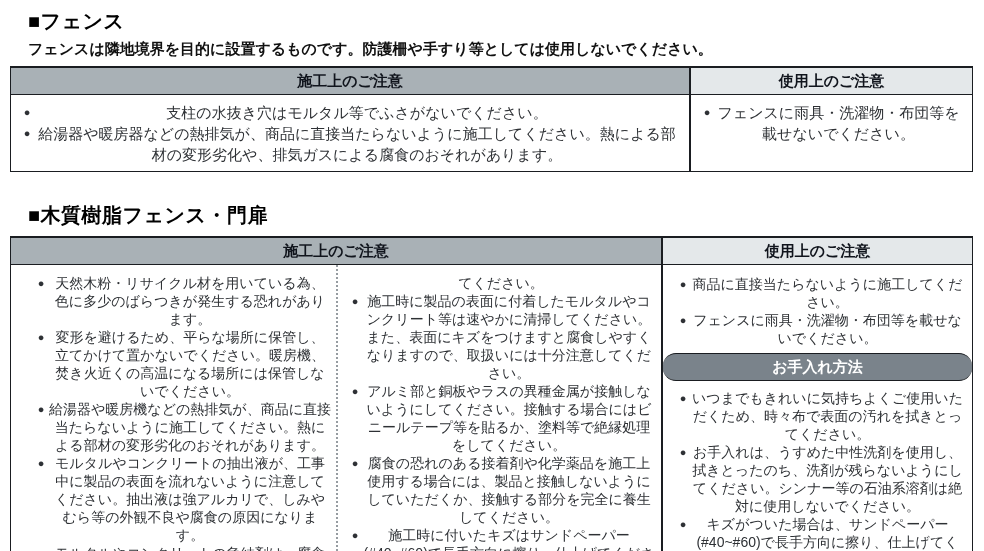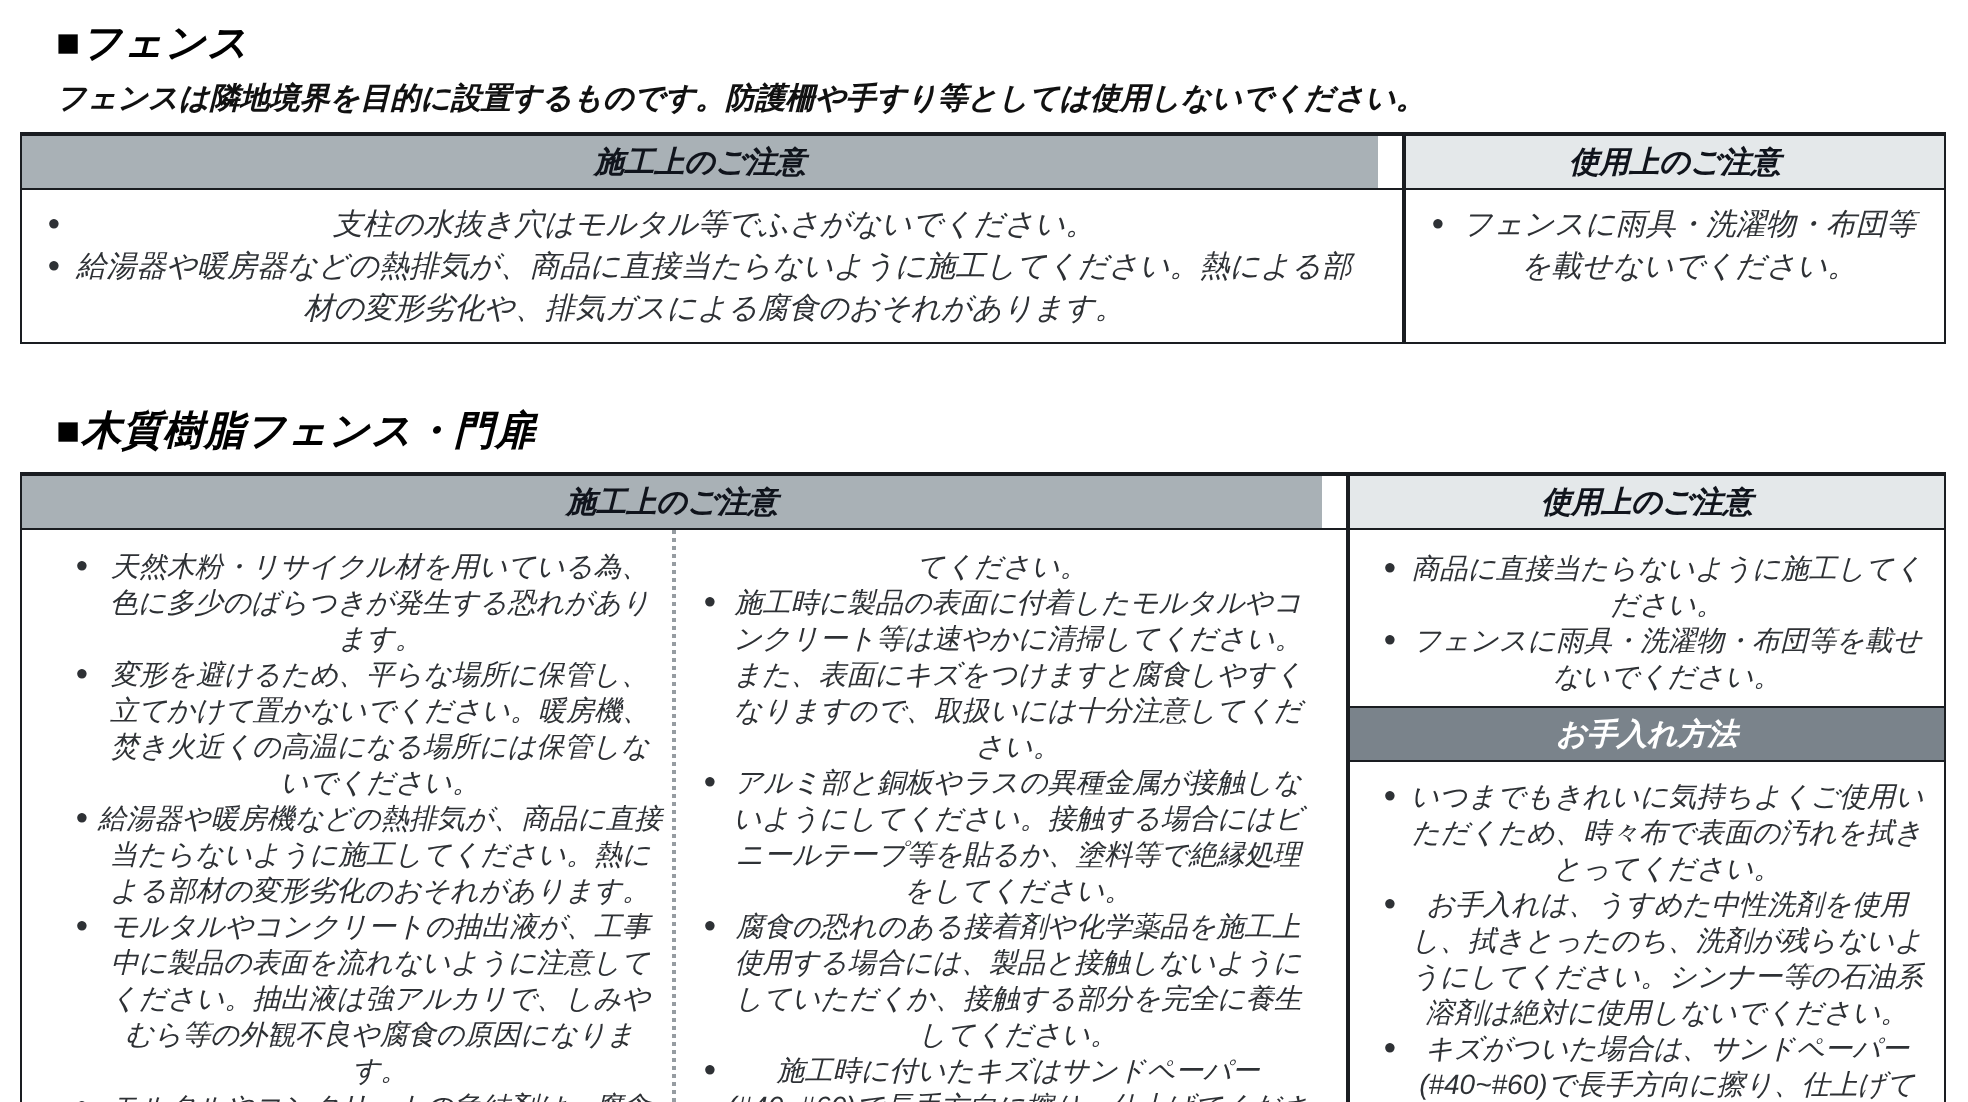--- a/index.html
+++ b/index.html
@@ -1,20 +1,19 @@
 <!DOCTYPE html>
 <html style="--header-bar-primary: #a9b1b6; --header-bar-secondary: #e4e8ea; --maintenance-bar: #7a838b; --maintenance-text: #ffffff; --header-text: #10141c; --body-text: #2e3135; --border-dark: #1a1d21;"><head>
 <meta charset="utf-8">
 <style>
   html, body { margin: 0; padding: 0; background: #ffffff; }
   .page {
     width: 984px; height: 551px; background: #fff; overflow: hidden;
     font-family: "Liberation Sans", "DejaVu Sans", sans-serif;
     position: relative;
-    font-style: italic;
   }
   .sec-title {
     font-size: 20px; font-weight: bold; color: #000;
     margin: 0 0 0 28px; padding-top: 8px; letter-spacing: 0.5px;
   }
   .sec-desc {
     font-size: 15px; font-weight: bold; color: #111;
     margin: 5px 0 7px 28px;
   }
   .tbl {
@@ -27,21 +26,21 @@
   .hdr-row { display: grid; border-bottom: 1px solid var(--border-dark, #1a1d21); }
   .body-row { display: grid; }
   .tbl1 .hdr-row, .tbl1 .body-row { grid-template-columns: 678px 1fr; }
   .tbl2 .hdr-row, .tbl2 .body-row { grid-template-columns: 650px 1fr; }
   .hdr {
     height: 26px; display: flex; align-items: center; justify-content: center;
     font-weight: bold; font-size: 15px; color: var(--header-text, #10141c);
   }
   .hdr.primary { background: var(--header-bar-primary, #a9b1b6); }
   .hdr.secondary { background: var(--header-bar-secondary, #e4e8ea); }
-  .v-split { border-left: 2px solid var(--border-dark, #1a1d21); margin-left: 12px; }
+  .v-split { border-left: 2px solid var(--border-dark, #1a1d21); }
 
   .note { display: flex; color: var(--body-text, #2e3135); }
   .tbl1 .note { font-size: 15px; line-height: 21px; }
   .tbl2 .note, .tbl2 .note-cont { font-size: 14px; line-height: 18px; color: var(--body-text, #2e3135); }
   .bullet { width: 16px; flex: none; font-size: 11px; line-height: inherit; }
   .note-text { flex: 1; }
   .note-cont { }
 
   .tbl1 .cell { padding: 7px 10px 6px 8px; min-height: 60px; box-sizing: border-box; }
 
@@ -50,20 +49,21 @@
   .sub2 { border-left: 2px dotted #969ca1; padding-left: 9px; padding-right: 6px; }
 
   .wood-right { display: flex; flex-direction: column; }
   .usage-notes-2 { padding: 10px 8px 6px 12px; min-height: 85px; box-sizing: border-box; }
   .maint-bar {
     height: 26px; background: var(--maintenance-bar, #7a838b);
     color: var(--maintenance-text, #ffffff); font-weight: bold; font-size: 15px;
     display: flex; align-items: center; justify-content: center;
     border-top: 1px solid var(--border-dark, #1a1d21);
     border-bottom: 1px solid var(--border-dark, #1a1d21);
+    border-radius: 13px;
   }
   .maint-notes { padding: 8px 8px 6px 12px; flex: 1; }
   .gap { height: 22px; }
 </style>
 </head>
 <body>
 
 <div class="page">
 
   <div>

